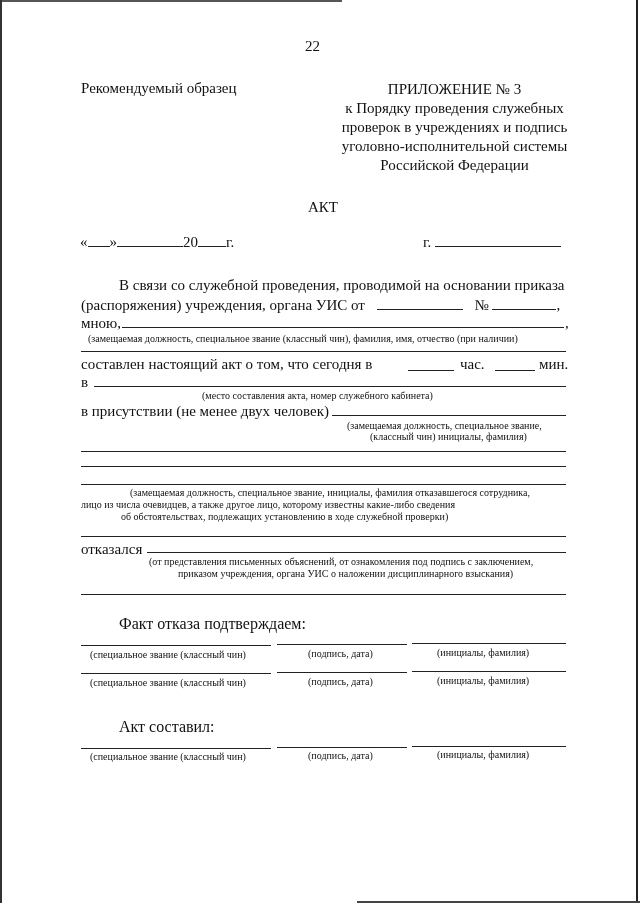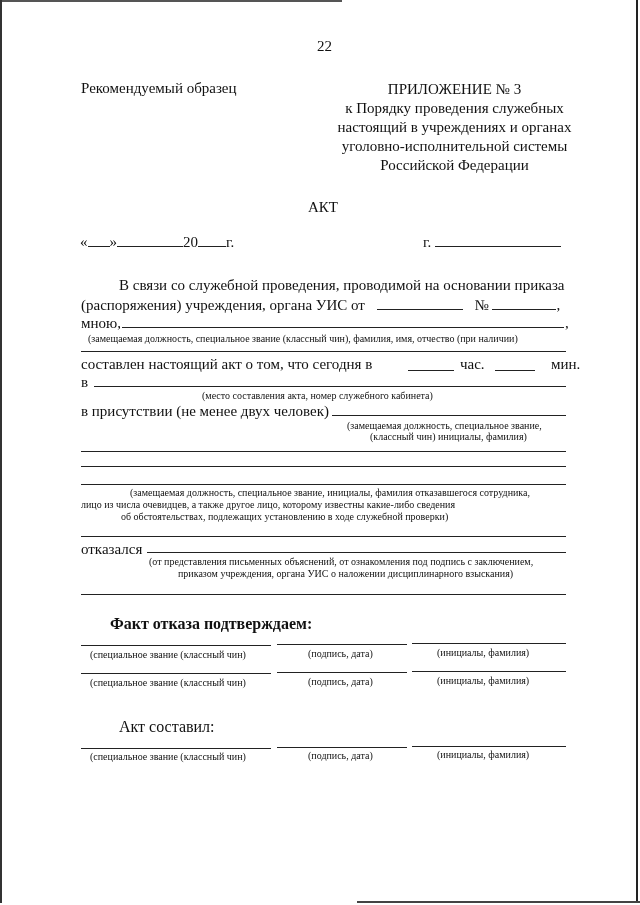--- a/index.html
+++ b/index.html
@@ -17,27 +17,27 @@
   .uline { display: inline-block; border-bottom: 1px solid #222; height: 12px; vertical-align: baseline; }
   .center { text-align: center; }
 </style>
 </head>
 <body>
 
 <div class="page">
   <div class="topline"></div>
   <div class="botline"></div>
 
-  <div class="abs t15" style="left:315px; top:38px;">22</div>
+  <div class="abs t15" style="left:303px; top:38px;">22</div>
 
   <div class="abs t15" style="left:79px; top:80px;">Рекомендуемый образец</div>
   <div class="abs t15 center" style="left:320px; top:80px; width:265px; line-height:19px;">
     <div>ПРИЛОЖЕНИЕ № 3</div>
     <div>к Порядку проведения служебных</div>
-    <div>настоящий в учреждениях и органах</div>
+    <div>проверок в учреждениях и подпись</div>
     <div>уголовно-исполнительной системы</div>
     <div>Российской Федерации</div>
   </div>
 
   <div class="abs t15" style="left:306px; top:199px;">АКТ</div>
 
   <div class="abs t15" style="left:78px; top:234px;">
     <span>«</span><span class="uline" style="width:22px;"></span><span>»</span><span class="uline" style="width:66px;"></span><span>20</span><span class="uline" style="width:28px;"></span><span>г.</span>
   </div>
   <div class="abs t15" style="left:421px; top:234px;">
@@ -55,21 +55,21 @@
   <div class="abs t15" style="left:79px; top:315px;">мною,</div>
   <div class="line" style="left:120px; top:327px; width:442px;"></div>
   <div class="abs t15" style="left:563px; top:315px;">,</div>
   <div class="abs small" style="left:86px; top:333px;">(замещаемая должность, специальное звание (классный чин), фамилия, имя, отчество (при наличии)</div>
   <div class="line" style="left:79px; top:351px; width:485px;"></div>
 
   <div class="abs t15" style="left:79px; top:356px;">составлен настоящий акт о том,  что сегодня в</div>
   <div class="line" style="left:406px; top:370px; width:46px;"></div>
   <div class="abs t15" style="left:458px; top:356px;">час.</div>
   <div class="line" style="left:493px; top:370px; width:40px;"></div>
-  <div class="abs t15" style="left:537px; top:356px;margin-left:12px;">мин.</div>
+  <div class="abs t15" style="left:537px; top:356px;">мин.</div>
 
   <div class="abs t15" style="left:79px; top:374px;">в</div>
   <div class="line" style="left:92px; top:386px; width:472px;"></div>
   <div class="abs small" style="left:200px; top:390px;">(место составления акта, номер служебного кабинета)</div>
 
   <div class="abs t15" style="left:79px; top:403px;">в присутствии (не менее двух человек)</div>
   <div class="line" style="left:330px; top:415px; width:234px;"></div>
   <div class="abs small" style="left:345px; top:420px;">(замещаемая должность, специальное звание,</div>
   <div class="abs small" style="left:368px; top:431px;">(классный чин) инициалы, фамилия)</div>
 
@@ -81,21 +81,21 @@
   <div class="abs small" style="left:128px; top:487px;">(замещаемая должность, специальное звание, инициалы, фамилия отказавшегося сотрудника,</div>
   <div class="abs small" style="left:119px; top:511px;">об обстоятельствах, подлежащих установлению в ходе служебной проверки)</div>
   <div class="line" style="left:79px; top:536px; width:485px;"></div>
 
   <div class="abs t15" style="left:79px; top:541px;">отказался</div>
   <div class="line" style="left:145px; top:552px; width:419px;"></div>
   <div class="abs small" style="left:147px; top:556px;">(от представления письменных объяснений, от ознакомления под подпись с заключением,</div>
   <div class="abs small" style="left:176px; top:568px;">приказом учреждения, органа УИС о наложении дисциплинарного взыскания)</div>
   <div class="line" style="left:79px; top:594px; width:485px;"></div>
 
-  <div class="abs t16" style="left:108px; top:615px;font-weight:bold;">Факт отказа подтверждаем:</div>
+  <div class="abs t16" style="left:117px; top:615px;">Факт отказа подтверждаем:</div>
 
   <div class="line" style="left:79px; top:645px; width:190px;"></div>
   <div class="line" style="left:275px; top:644px; width:130px;"></div>
   <div class="line" style="left:410px; top:643px; width:154px;"></div>
   <div class="abs small" style="left:88px; top:649px;">(специальное звание (классный чин)</div>
   <div class="abs small" style="left:306px; top:648px;">(подпись, дата)</div>
   <div class="abs small" style="left:435px; top:647px;">(инициалы, фамилия)</div>
 
   <div class="line" style="left:79px; top:673px; width:190px;"></div>
   <div class="line" style="left:275px; top:672px; width:130px;"></div>

